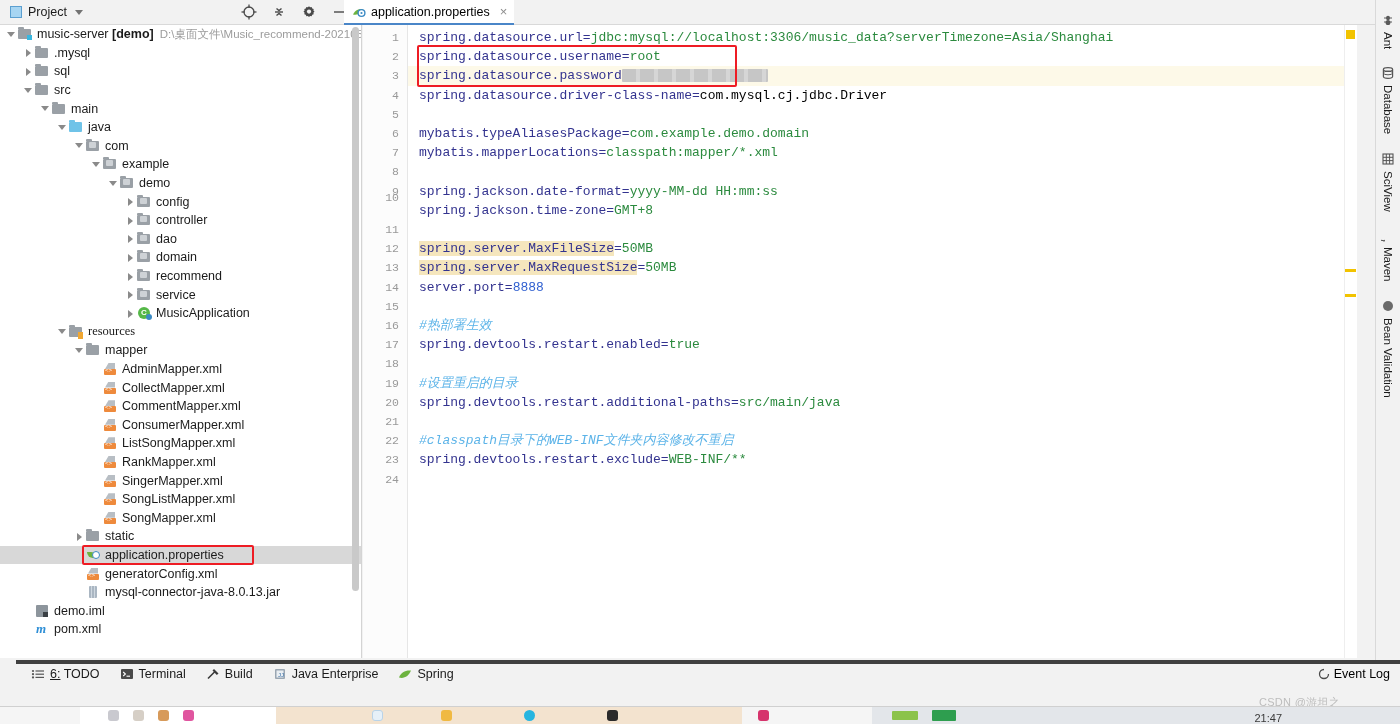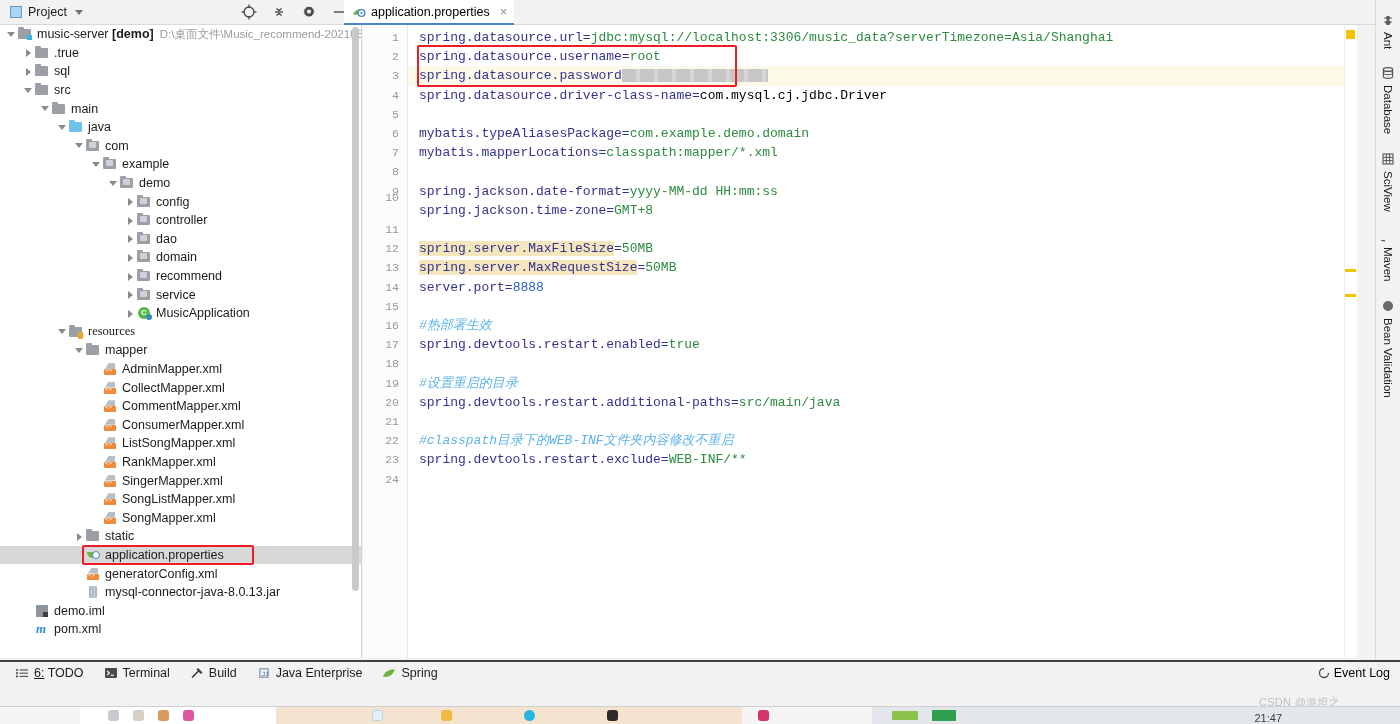--- a/index.html
+++ b/index.html
@@ -219,22 +219,22 @@
   .vtab {
     writing-mode: vertical-rl;
     display: flex; align-items: center; gap: 5px;
     padding: 7px 0 10px 0; font-size: 11.5px; color: #1b1b1b;
     cursor: default;
   }
   .vico { width: 14px; height: 14px; position: relative; }
 
   
   .bottombar {
-    position: absolute; left: 0; right: 0; bottom: 40px; height: 24px;
-    background: #f2f2f2; border-top: 2px solid #404040;
+    position: absolute; left: 16px; right: 0; bottom: 40px; height: 24px;
+    background: #f2f2f2; border-top: 4px solid #404040;
     display: flex; align-items: center; gap: 4px; padding-left: 7px;
   }
   .btw {
     display: flex; align-items: center; gap: 5px;
     padding: 2px 8px; font-size: 12.5px; color: #1b1b1b; cursor: default;
   }
   .btw u { text-decoration: underline; }
   .bico { width: 14px; height: 14px; position: relative; }
   .eventlog {
     position: absolute; right: 10px; display: flex; align-items: flex-end; gap: 3px;
@@ -339,21 +339,21 @@
             <span class="fld src"></span>
           </span>
           <span class="lbl">music-server <b>[demo]</b></span>
           <span class="path">D:\桌面文件\Music_recommend-202105</span>
         </div>
         <div class="trow" style="padding-left: 23px;">
           <span class="arrow r"></span>
           <span class="ico">
             <span class="fld"></span>
           </span>
-          <span class="lbl">.true</span>
+          <span class="lbl">.mysql</span>
         </div>
         <div class="trow" style="padding-left: 23px;">
           <span class="arrow r"></span>
           <span class="ico">
             <span class="fld"></span>
           </span>
           <span class="lbl">sql</span>
         </div>
         <div class="trow" style="padding-left: 23px;">
           <span class="arrow d"></span>

